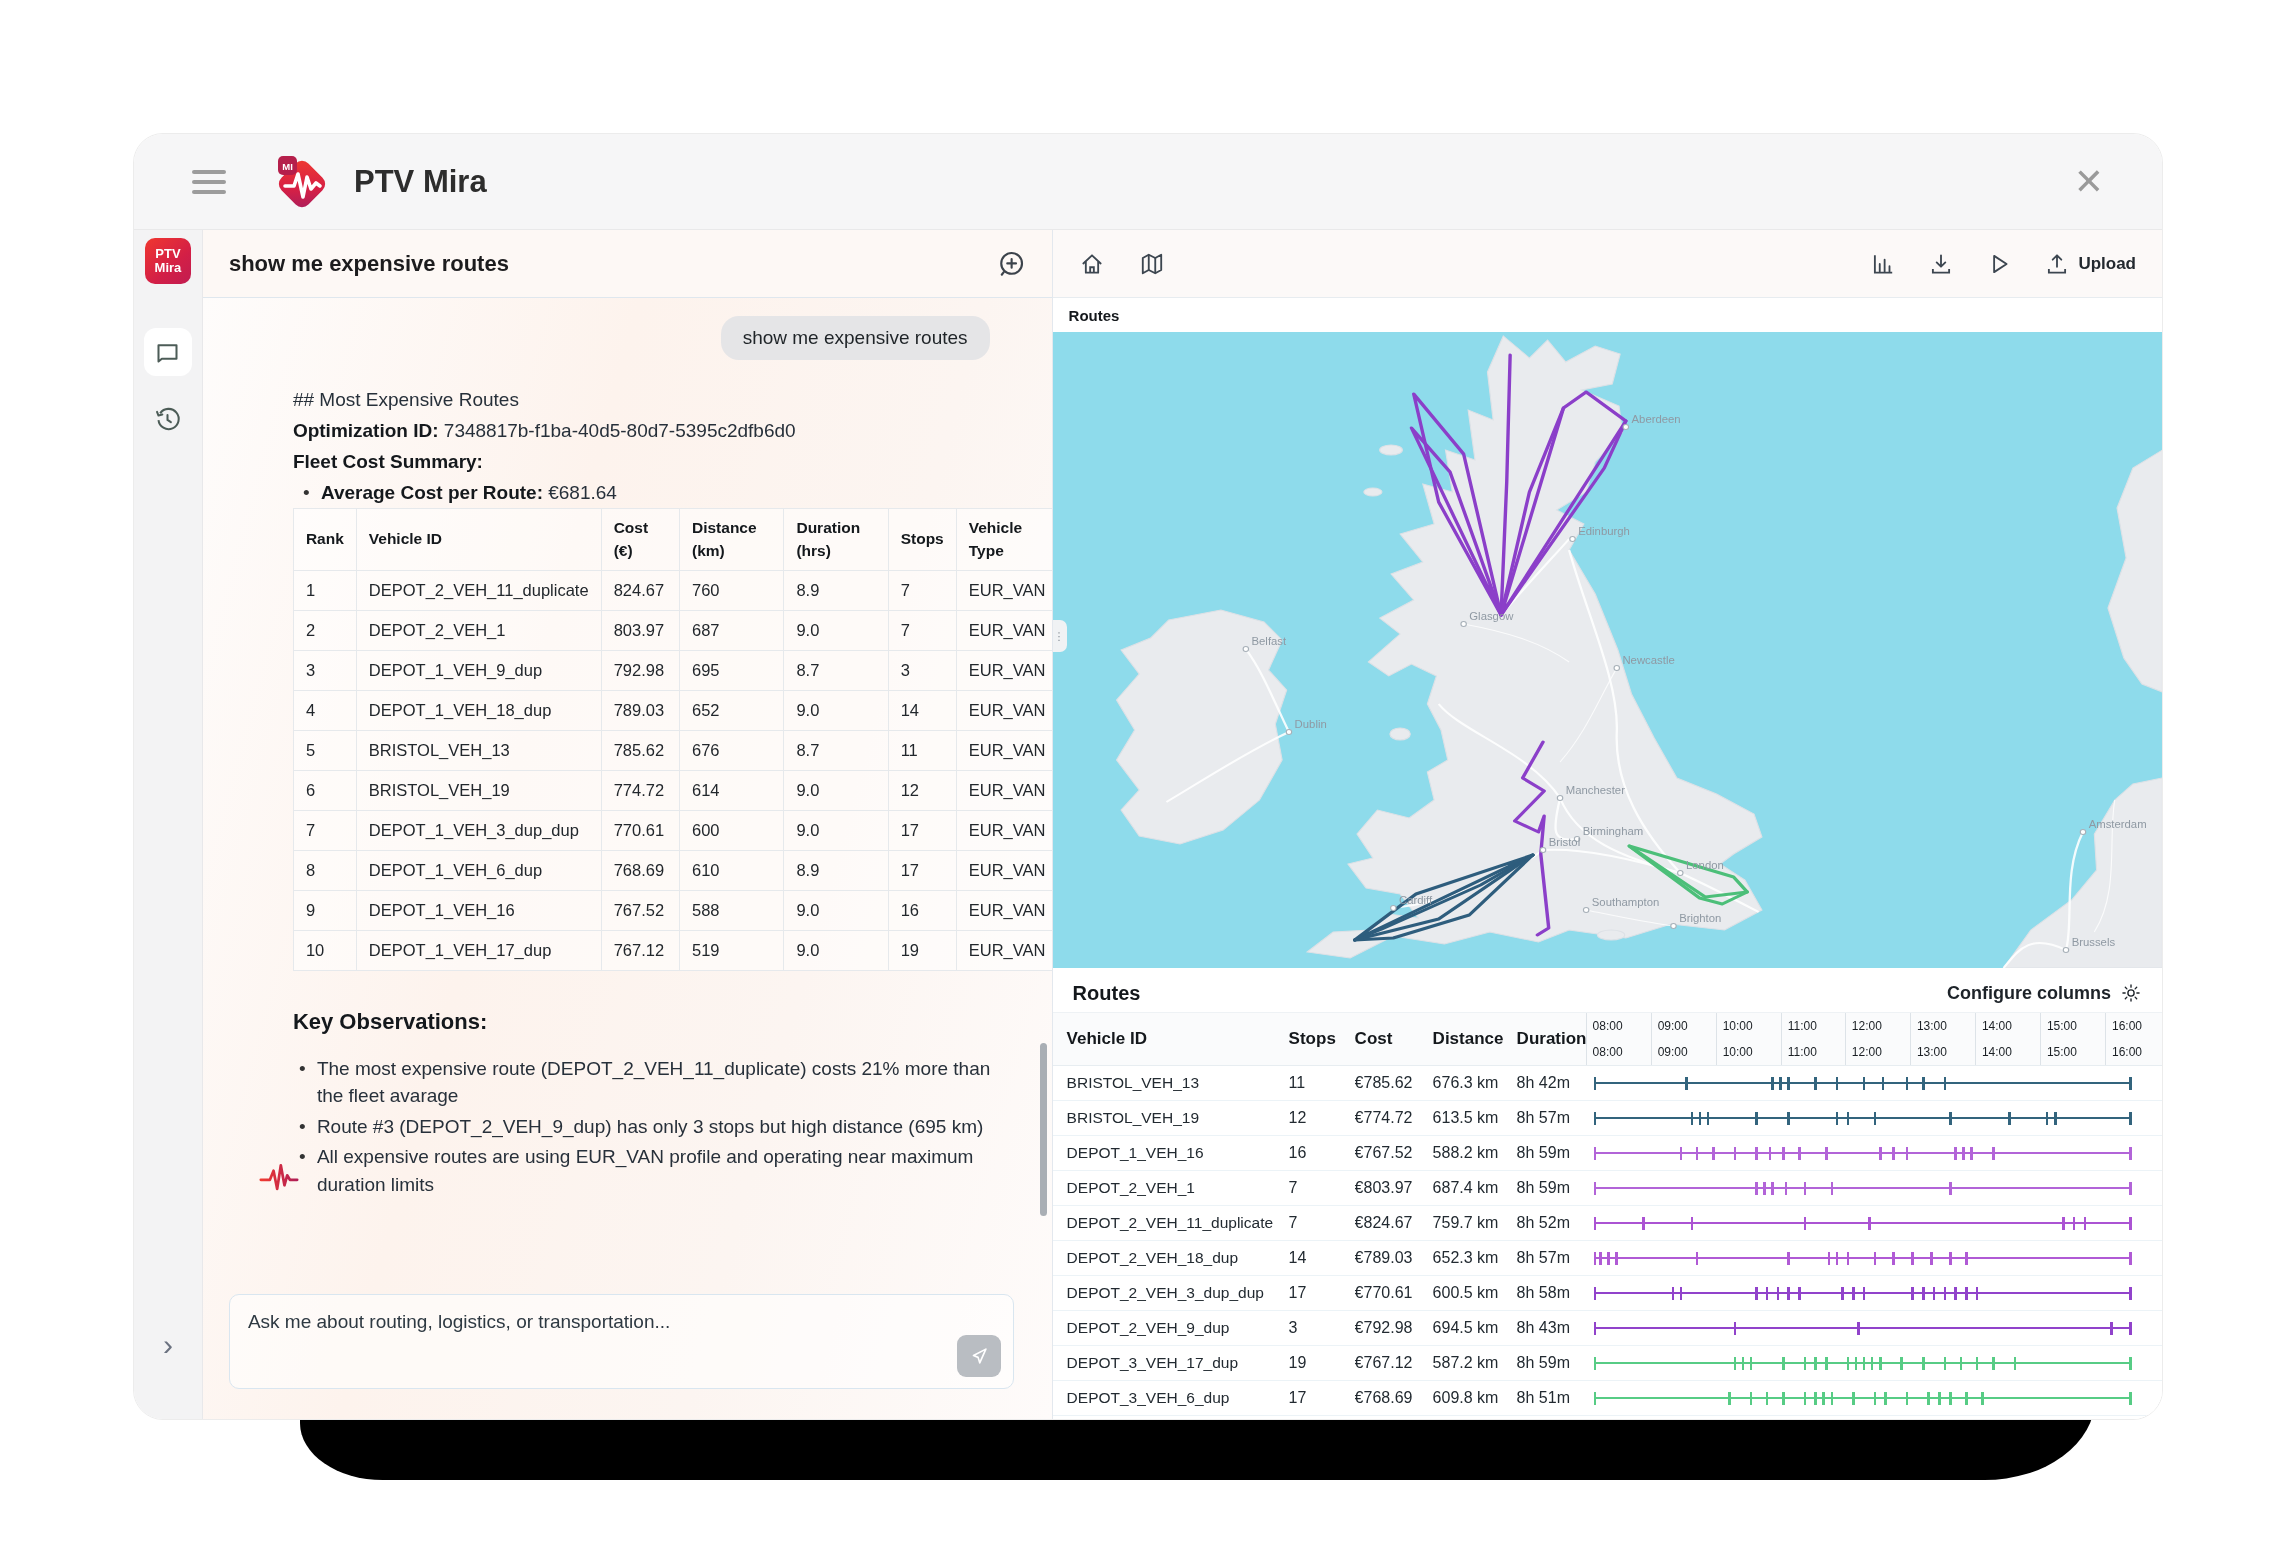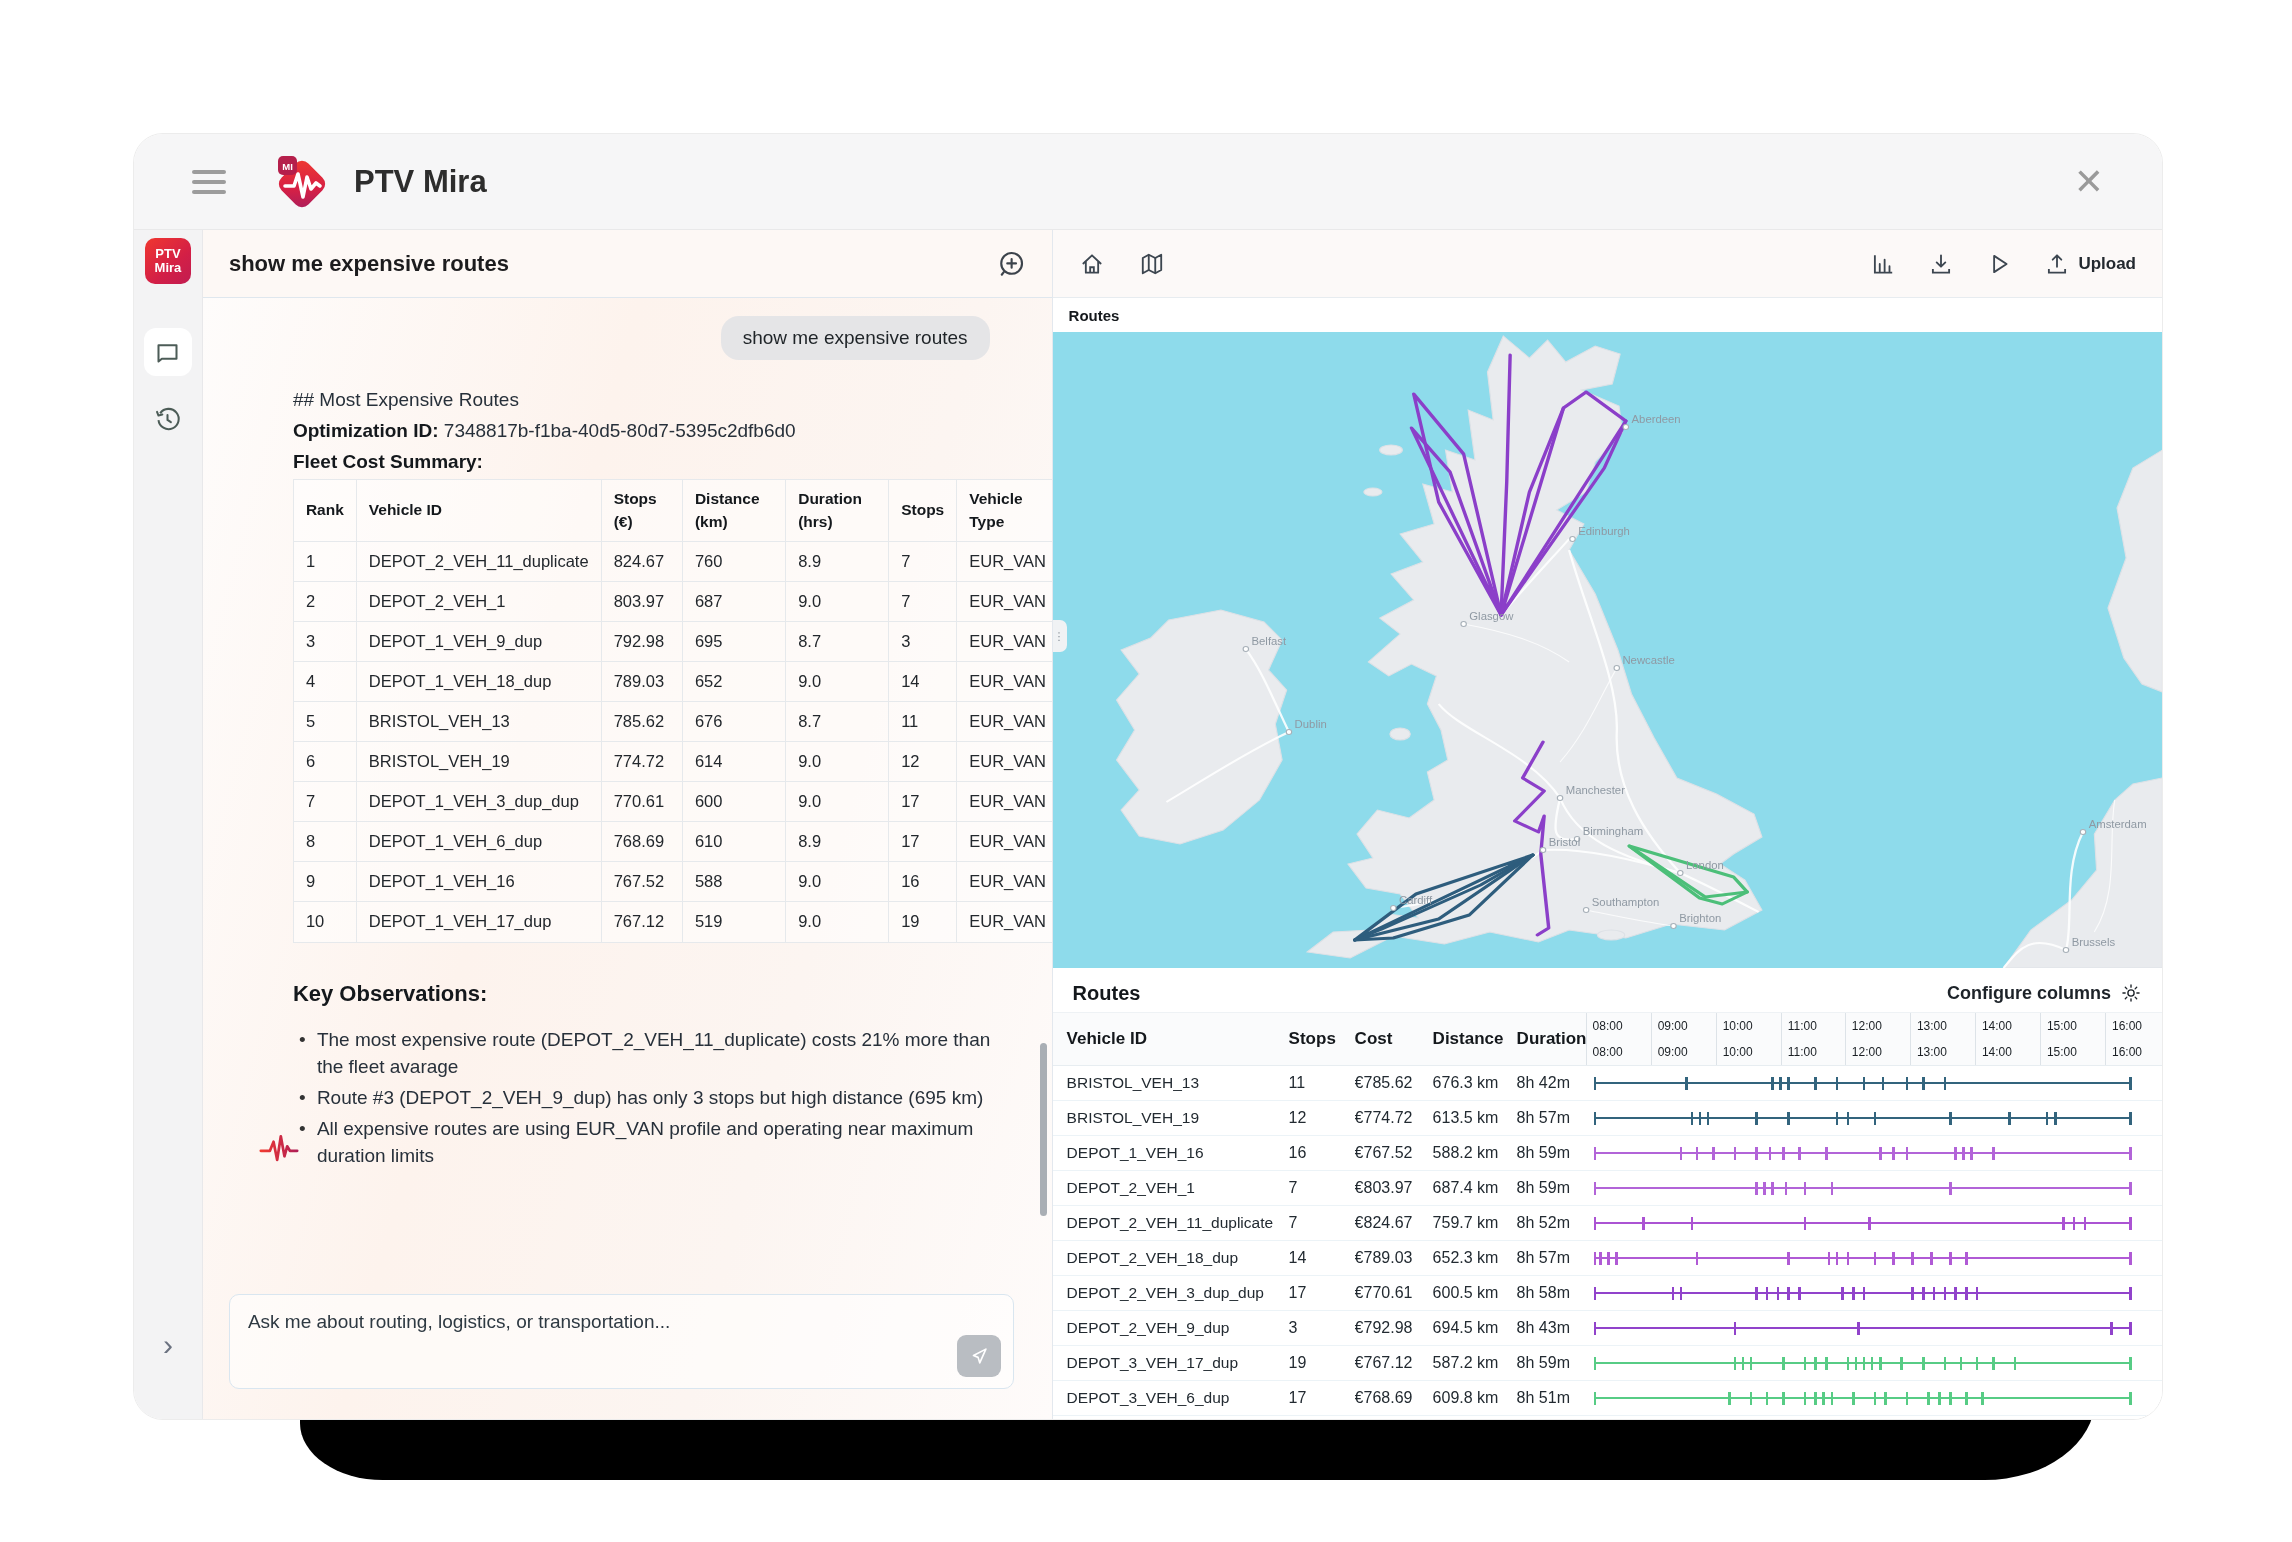--- a/index.html
+++ b/index.html
@@ -192,28 +192,29 @@
                       <stop offset="1" stop-color="#b01e55"></stop>
                 </linearGradient>
                   </defs>
                 <polyline points="2,20 12,20 16,10 20,30 24,4 28,26 31,15 34,20 42,20" fill="none" stroke="url(#hb)" stroke-width="3" stroke-linecap="round" stroke-linejoin="round"></polyline>
               </svg>
               <div class="msg-content">
                 <p>## Most Expensive Routes</p>
                 <p><span class="blabel">Optimization ID:</span><span> 7348817b-f1ba-40d5-80d7-5395c2dfb6d0</span></p>
                 <p class="blabel">Fleet Cost Summary:</p>
                 <ul class="mini-bullets">
+                  <li><span class="blabel">Average Cost per Route:</span><span> €681.64</span></li>
                 </ul>
 
                 <table class="chat-table">
                   <thead>
                       <tr id="chat-table-head">
                         <th>Rank</th>
                         <th>Vehicle ID</th>
-                        <th>Stops (€)</th>
+                        <th>Cost (€)</th>
                         <th>Distance (km)</th>
                         <th>Duration (hrs)</th>
                         <th>Stops</th>
                         <th>Vehicle Type</th>
                       </tr>
                     </thead>
                   <tbody id="chat-table-body">
                       <tr>
                         <td>1</td>
                         <td>DEPOT_2_VEH_11_duplicate</td>

